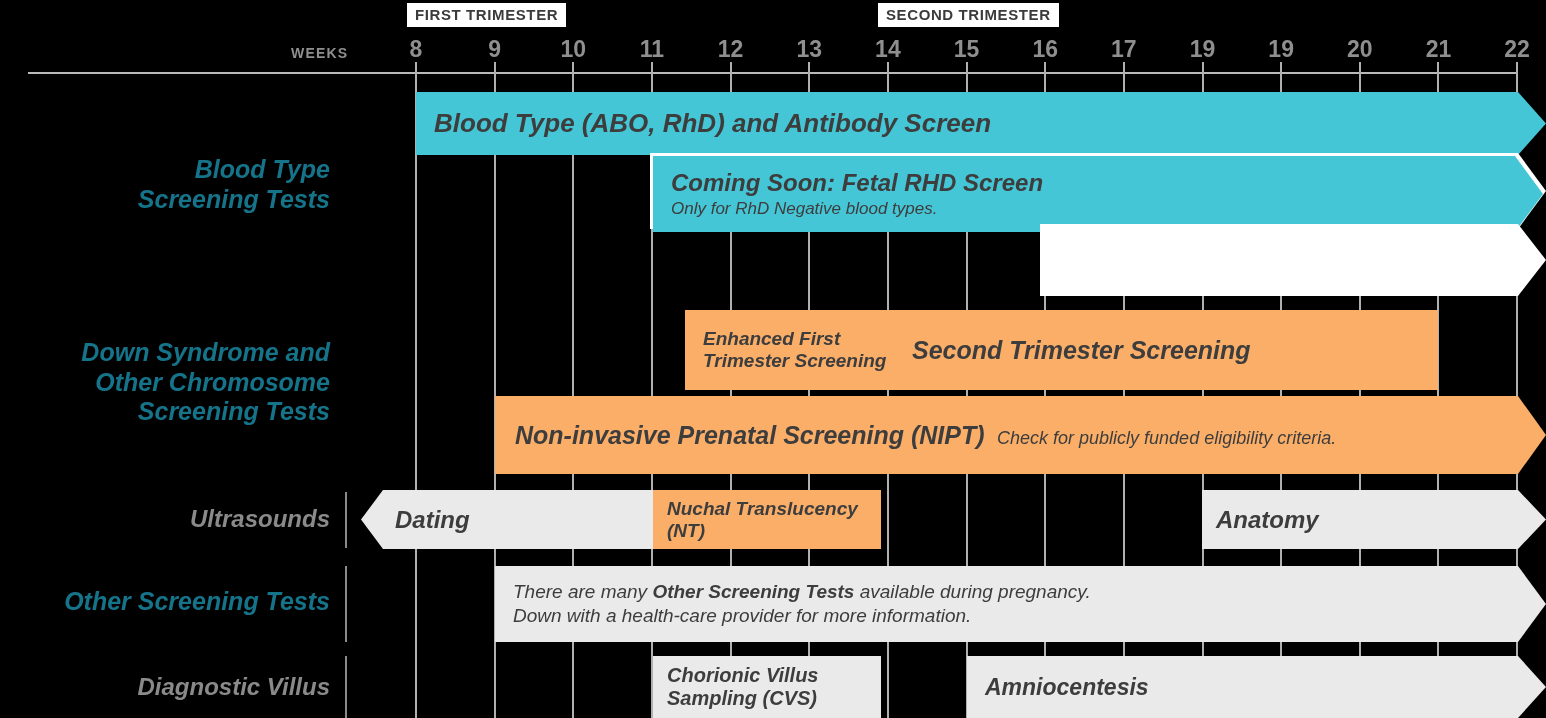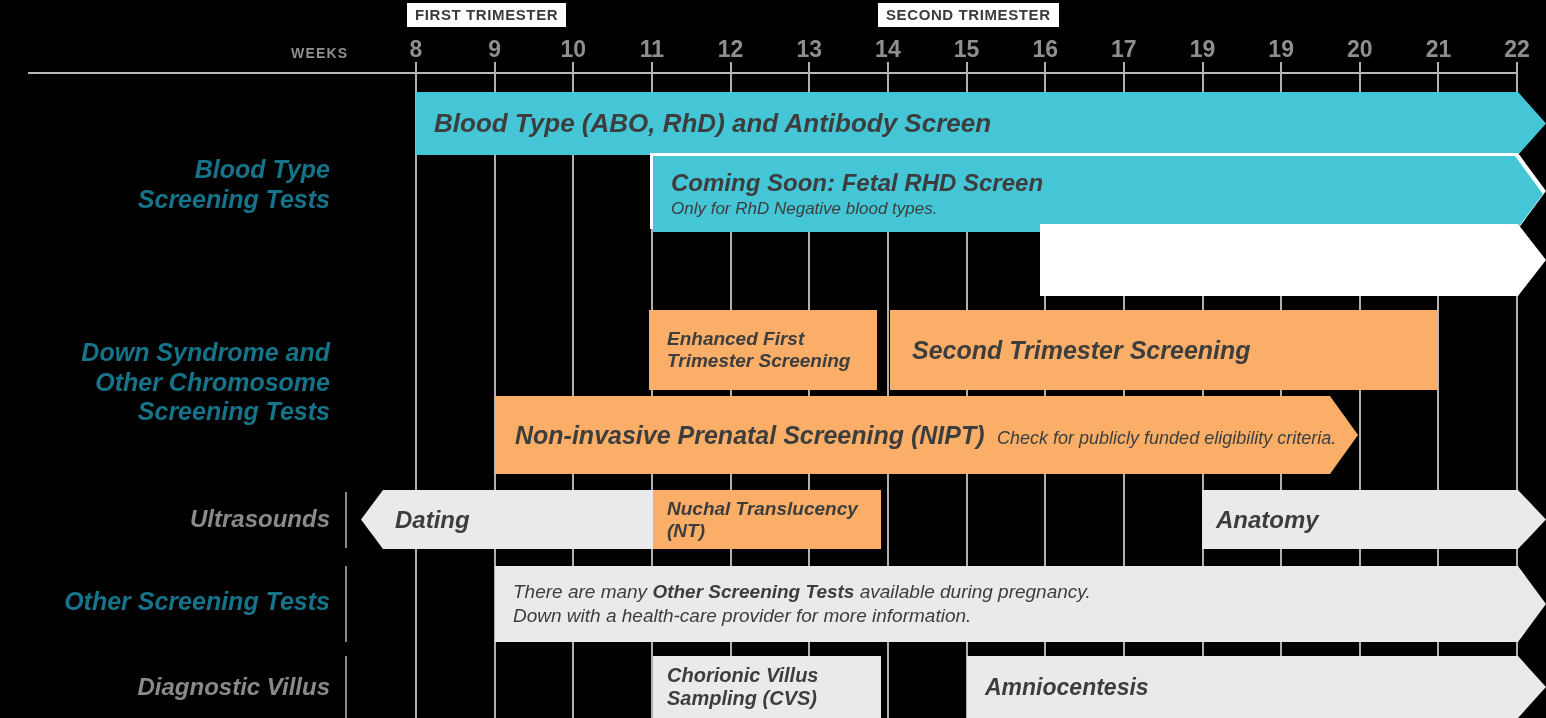--- a/index.html
+++ b/index.html
@@ -135,33 +135,33 @@
   <div class="outline shape-arrow-r" style="left:650px;top:153px;width:896px;height:76px;"></div>
   <div class="bar c-cyan shape-arrow-r" style="left:653px;top:156px;width:890px;height:76px;">
     <div class="inner">
       <span class="bar-title" style="font-size:24px;display:block;">Coming Soon: Fetal RHD Screen</span>
       <span class="bar-sub block" style="font-size:17px;margin-top:2px;">Only for RhD Negative blood types.</span>
     </div>
   </div>
 
   <div class="outline shape-arrow-r" style="left:1040px;top:224px;width:506px;height:72px;"></div>
 
-  <div class="bar c-orange" style="left:649px;top:310px;width:228px;height:80px;">
+  <div class="bar c-orange" style="left:685px;top:310px;width:228px;height:80px;">
     <div class="inner">
       <span class="bar-title" style="font-size:19px;">Enhanced First Trimester Screening</span>
     </div>
   </div>
 
   <div class="bar c-orange" style="left:890px;top:310px;width:548px;height:80px;">
     <div class="inner" style="padding-left:22px;">
       <span class="bar-title" style="font-size:25px;">Second Trimester Screening</span>
     </div>
   </div>
 
-  <div class="bar c-orange shape-arrow-r" style="left:495px;top:396px;width:863px;height:78px;">
+  <div class="bar c-orange shape-arrow-r" style="left:495px;top:396px;width:1051px;height:78px;">
     <div class="inner" style="padding-left:20px;">
       <span class="bar-title" style="font-size:25px;">Non-invasive Prenatal Screening (NIPT)</span>
       <span class="bar-sub" style="font-size:18px;padding-left:8px;">Check for publicly funded eligibility criteria.</span>
     </div>
   </div>
 
   <div class="bar c-grey shape-notch-l" style="left:361px;top:490px;width:292px;height:59px;">
     <div class="inner" style="padding-left:34px;">
       <span class="bar-title" style="font-size:24px;">Dating</span>
     </div>

